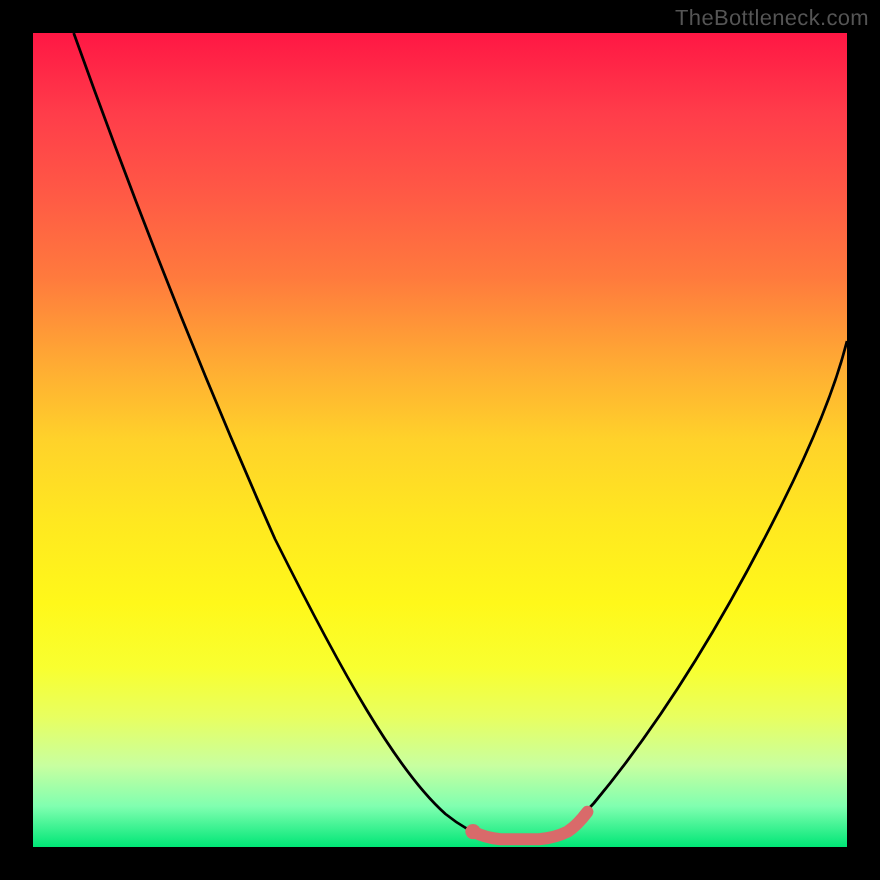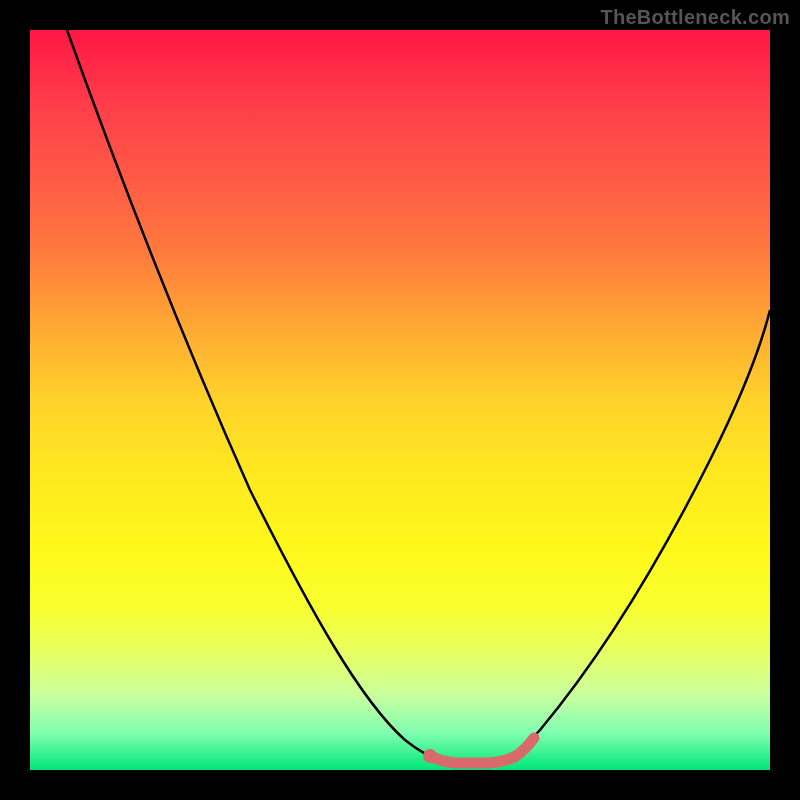--- a/index.html
+++ b/index.html
@@ -37,21 +37,21 @@
       #c8ffa0 90%,
       #80ffb0 95%,
       #00e676 100%);
   }
   .watermark {
     position: absolute;
     top: 6px;
     right: 10px;
     color: #555;
     font-size: 20px;
-    font-weight: 700;
+    font-weight: 400;
     letter-spacing: 0.3px;
     z-index: 20;
   }
   svg.curves {
     position: absolute;
     left: 30px;
     top: 30px;
     width: 740px;
     height: 740px;
     z-index: 10;

